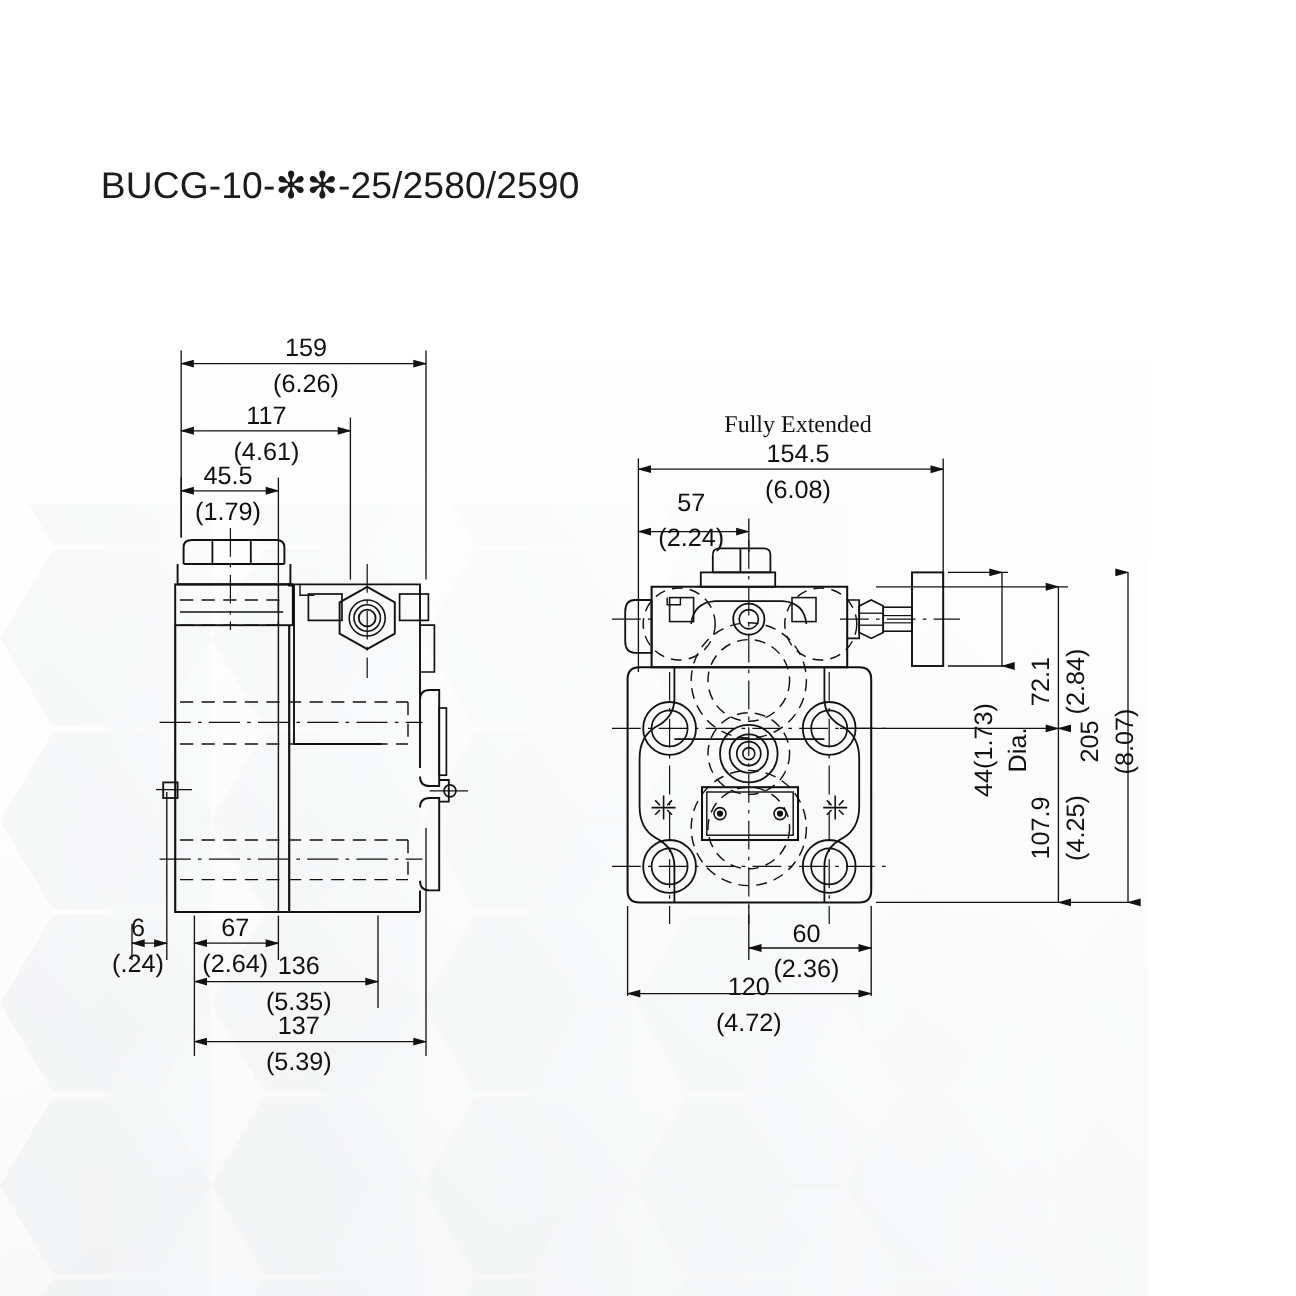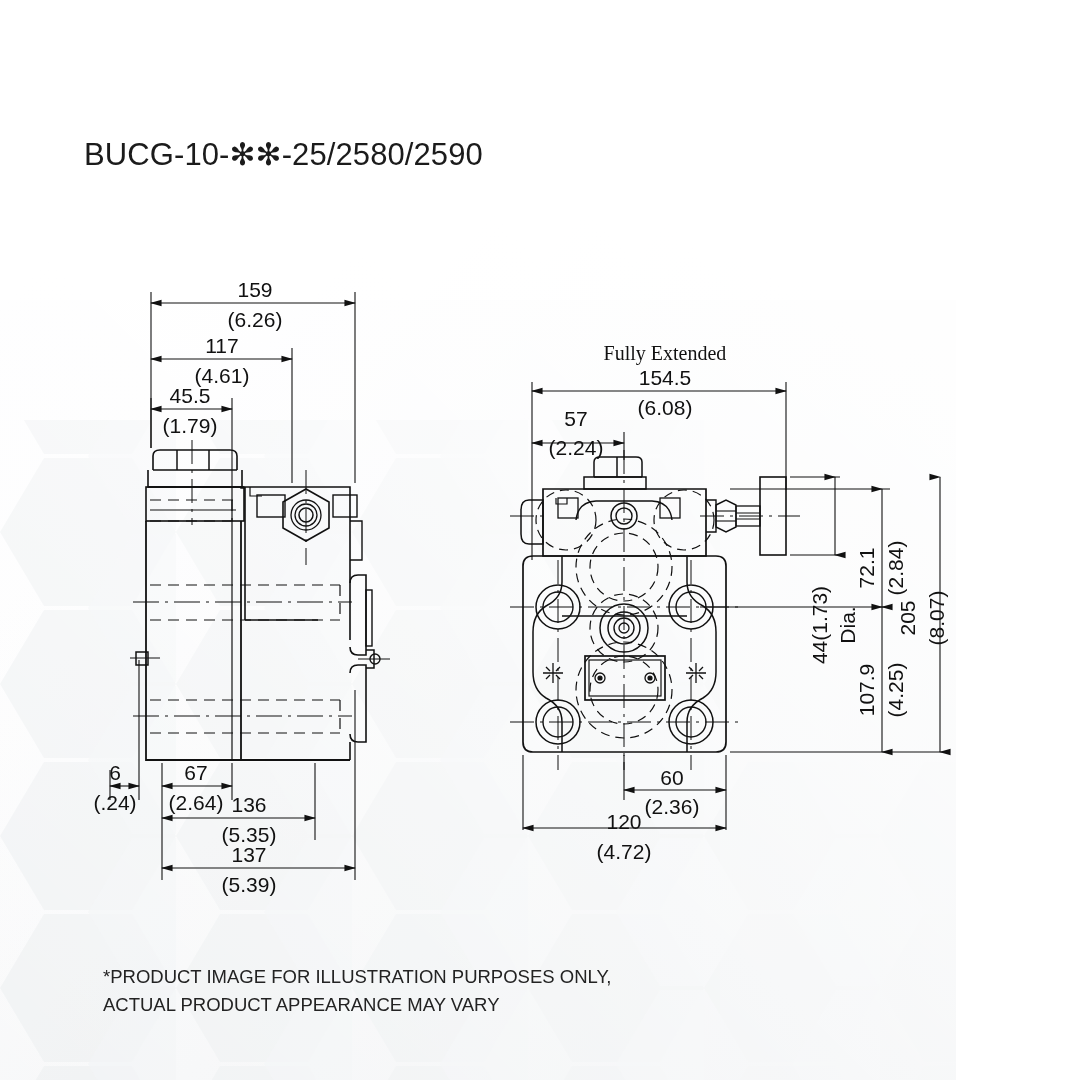--- a/index.html
+++ b/index.html
@@ -384,15 +384,13 @@
       <text class="dim" x="0" y="0" text-anchor="middle" transform="translate(903,568) rotate(-90)">(2.84)</text>
 
       <text class="dim" x="0" y="0" text-anchor="middle" transform="translate(874,690) rotate(-90)">107.9</text>
       <text class="dim" x="0" y="0" text-anchor="middle" transform="translate(903,690) rotate(-90)">(4.25)</text>
 
       <text class="dim" x="0" y="0" text-anchor="middle" transform="translate(915,618) rotate(-90)">205</text>
       <text class="dim" x="0" y="0" text-anchor="middle" transform="translate(944,618) rotate(-90)">(8.07)</text>
     </g>
   </svg>
 
-  <div id="footnote">*PRODUCT IMAGE FOR ILLUSTRATION PURPOSES ONLY,
-ACTUAL PRODUCT APPEARANCE MAY VARY</div>
 </div>
 
 </body></html>

